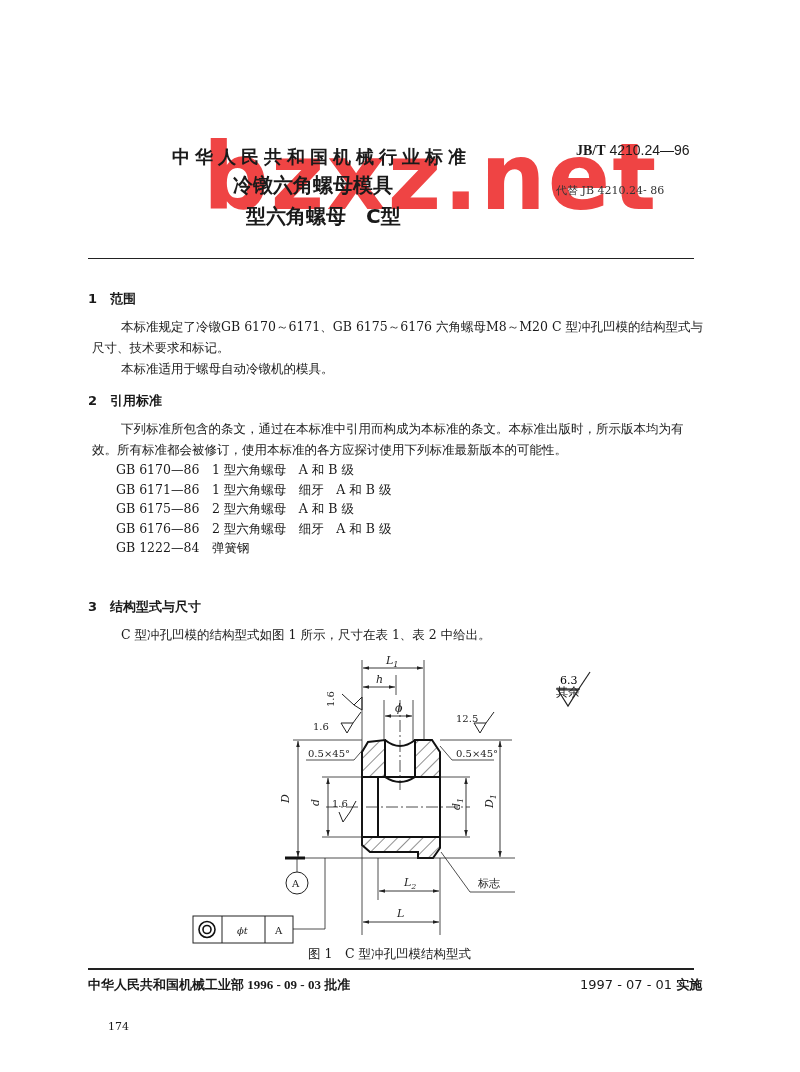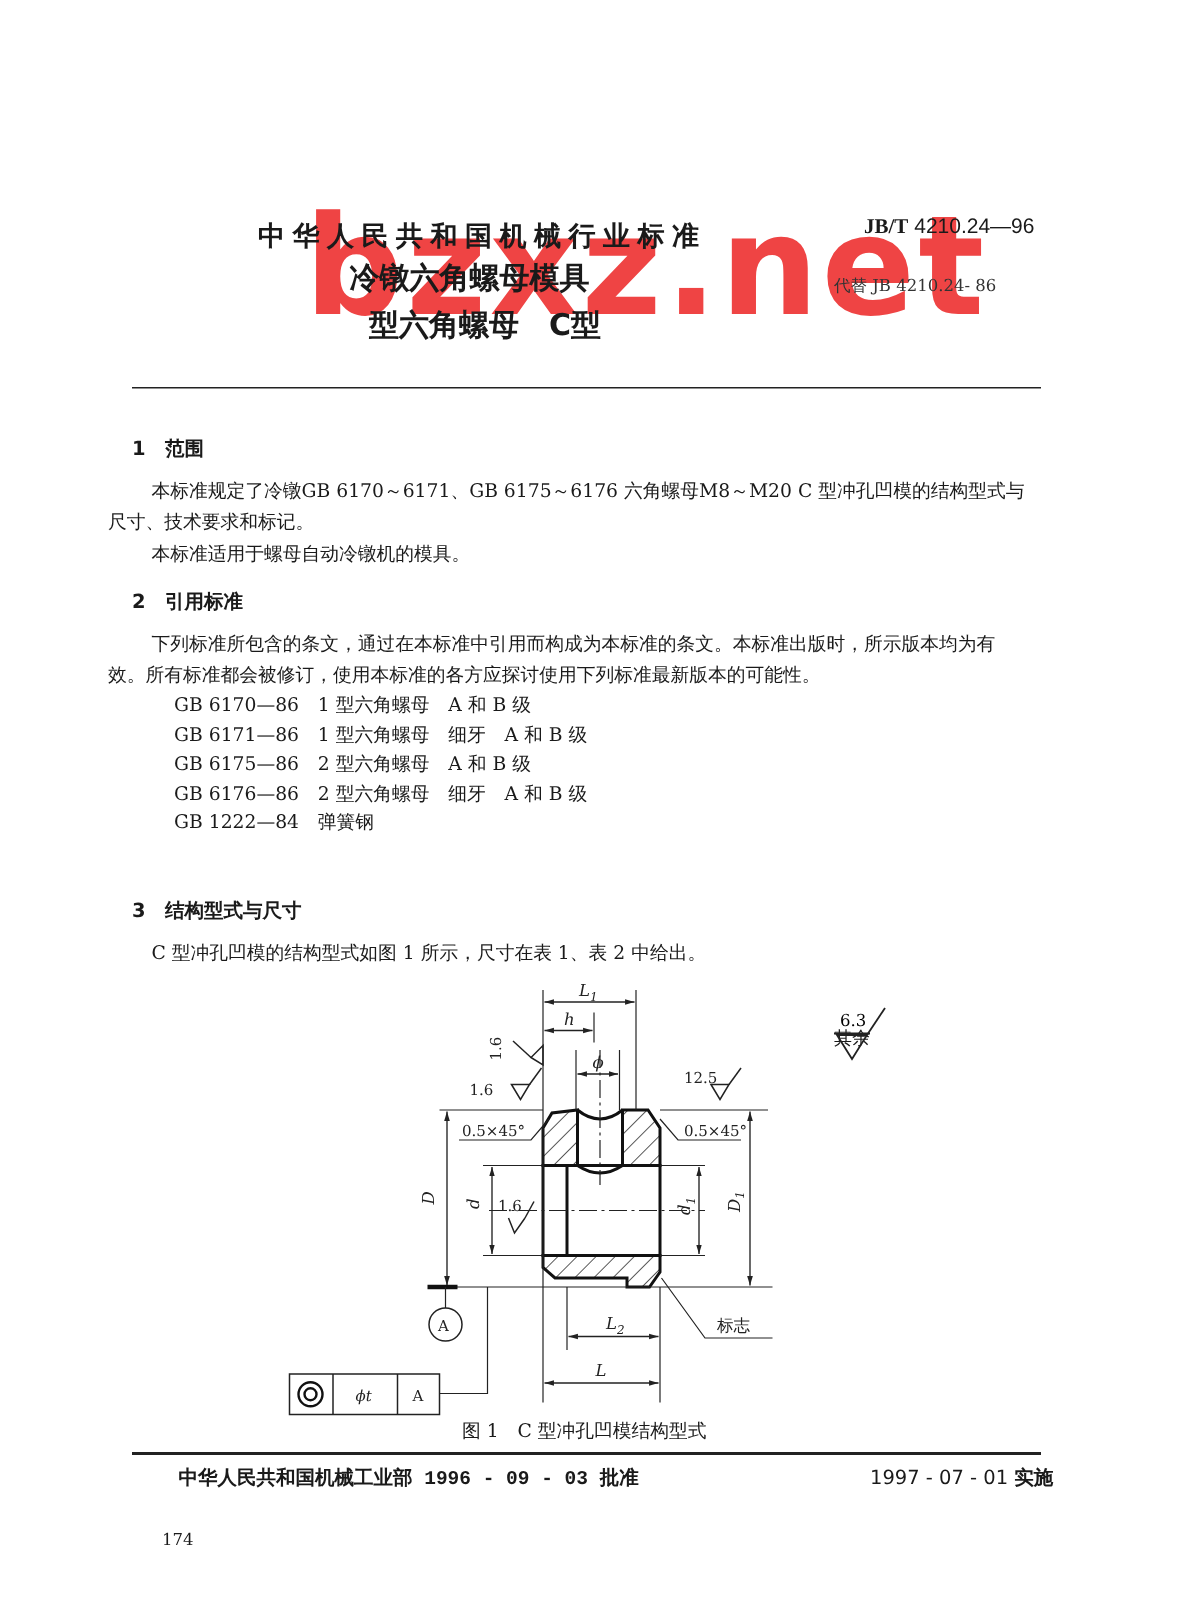--- a/index.html
+++ b/index.html
@@ -32,30 +32,30 @@
     }
     .title2 {
       left: 246px; top: 203px; font-family: "DejaVu Sans", "Liberation Sans", sans-serif;
       font-weight: bold; font-size: 20px; z-index: 2; white-space: pre;
     }
     .rule { left: 88px; width: 606px; height: 1px; background: #222; }
     .h2 {
       left: 88px; font-family: "DejaVu Sans", "Liberation Sans", sans-serif;
       font-weight: bold; font-size: 13px; white-space: pre;
     }
-    .p { left: 72px; width: 612px; font-size: 12.5px; line-height: 21px; }
+    .p { left: 92px; width: 612px; font-size: 12.5px; line-height: 21px; }
     .indent { text-indent: 29px; }
     .ref-list { left: 116px; font-size: 12.5px; line-height: 19.6px; }
     .ref-row { white-space: pre; }
     .caption {
       left: 308px; top: 946px; font-size: 12.5px; white-space: pre; text-align: center;
     }
     .footer-left {
-      left: 88px; top: 976px; font-family: Liberation Mono, monospace;
-      font-weight: bold; font-size: 13px; margin-left: 31px;
+      left: 88px; top: 976px; font-family: Liberation Serif, serif;
+      font-weight: bold; font-size: 13px;
     }
     .footer-right {
       left: 580px; top: 976px; font-family: "DejaVu Sans", "Liberation Sans", sans-serif;
       font-size: 13px;
     }
     .footer-right .bold { font-weight: bold; }
     .page-no { left: 108px; top: 1020px; font-size: 11px; }
     .note { left: 513px; top: 684px; font-size: 12px; margin-left: 43px; }
     svg text { font-family: "DejaVu Serif", "Liberation Serif", serif; }
   </style>

